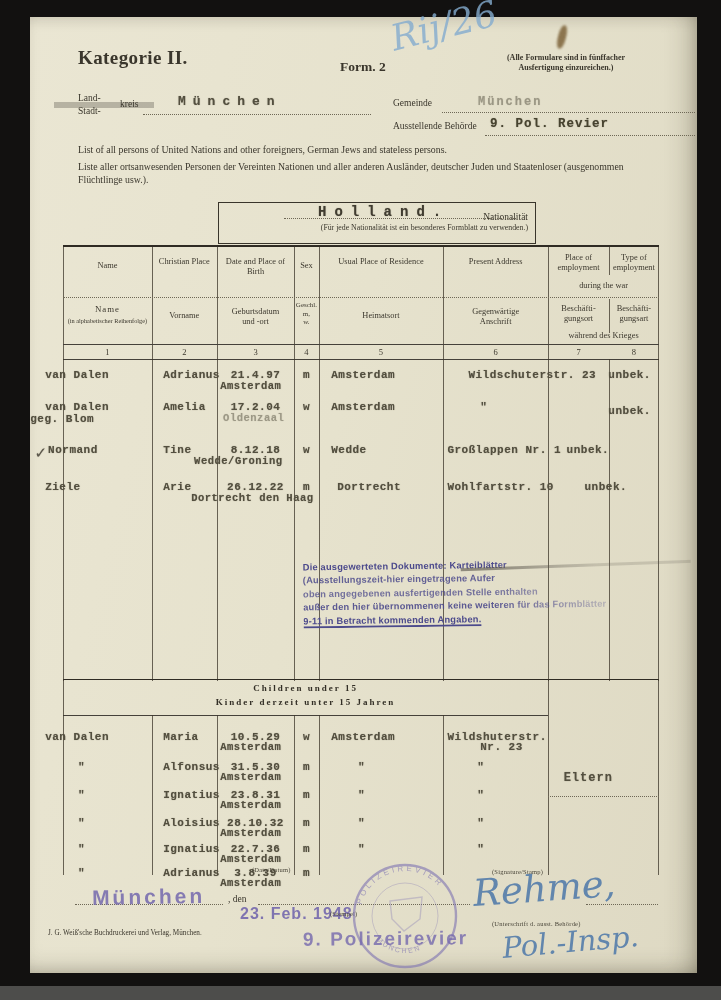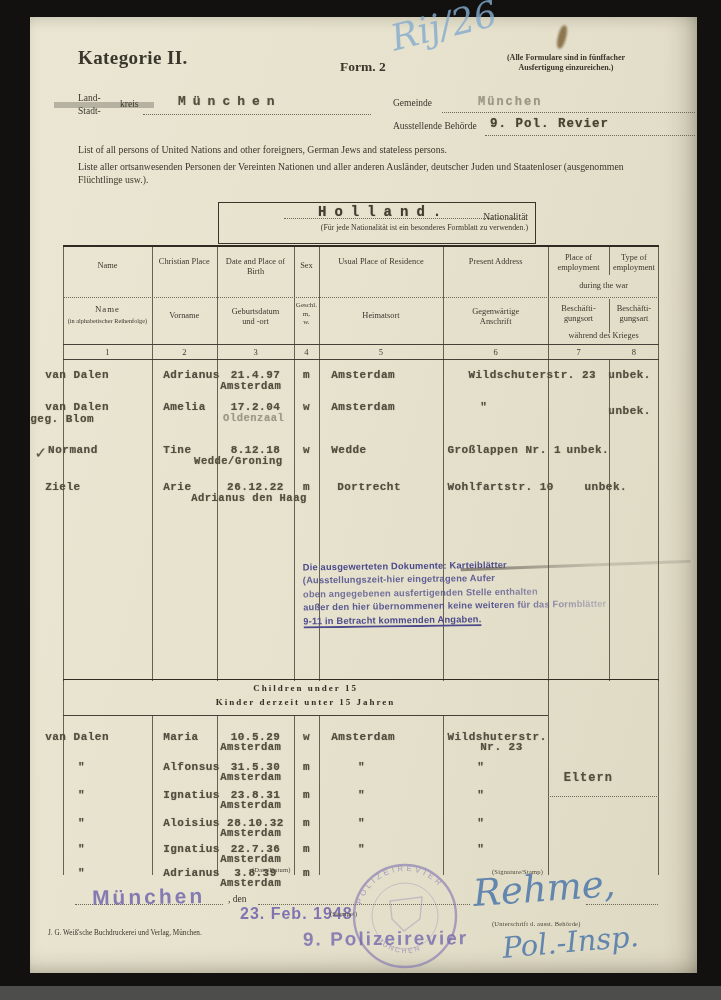--- a/index.html
+++ b/index.html
@@ -188,21 +188,21 @@
         <span class="t b2" style="left:22%;width:13%;text-align:center;top:11px;">Wedde/Groning</span>
         <span class="t" style="left:38.8%;width:4.1%;text-align:center;">w</span>
         <span class="t" style="left:45%;">Wedde</span>
         <span class="t" style="left:64.5%;">Großlappen Nr. 1</span>
         <span class="t" style="left:84.5%;">unbek.</span>
       </div>
       <div class="row" style="top:122px;">
         <span class="t" style="left:-3%;">Ziele</span>
         <span class="t" style="left:16.8%;">Arie</span>
         <span class="t" style="left:25.8%;width:13%;text-align:center;">26.12.22</span>
-        <span class="t b2" style="left:21.5%;width:17%;text-align:center;top:11px;">Adrianus den Haag</span>
+        <span class="t b2" style="left:21.5%;width:17%;text-align:center;top:11px;">Dortrecht den Haag</span>
         <span class="t" style="left:38.8%;width:4.1%;text-align:center;">m</span>
         <span class="t" style="left:46%;">Dortrecht</span>
         <span class="t" style="left:64.5%;">Wohlfartstr. 10</span>
         <span class="t" style="left:87.5%;">unbek.</span>
       </div>
     </div>
   </div>
 
   <div class="note">
     <div class="strike"></div>

